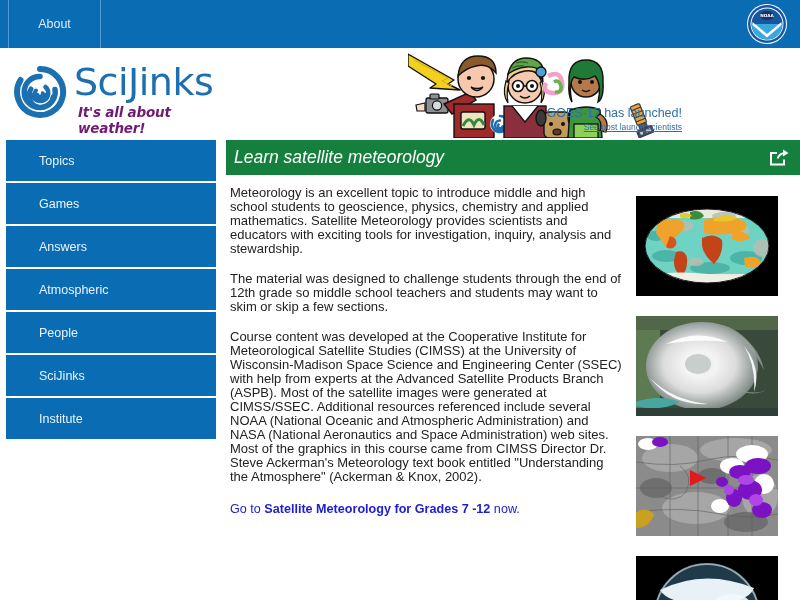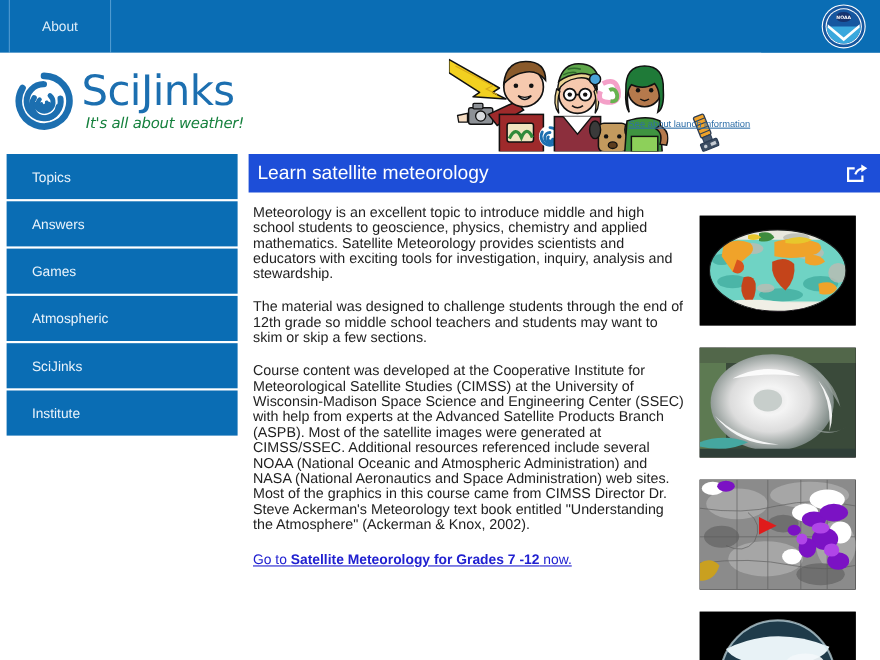--- a/index.html
+++ b/index.html
@@ -60,22 +60,22 @@
   }
   .logo-spiral { position: absolute; left: 0; top: 4px; }
   .logo-word {
     position: absolute; left: 62px; top: 0px;
     font-size: 38px; font-weight: 400;
     color: #1c6fb0; letter-spacing: -0.5px;
     font-family: "DejaVu Sans", sans-serif;
   }
   .logo-tag {
     position: absolute; left: 66px; top: 44px;
-    font-size: 13.5px; font-style: italic; font-weight: normal;
-    color: #15803d;
+    font-size: 13.5px; font-style: italic; font-weight: bold;
+    color: #701a75;
     font-family: "DejaVu Sans", sans-serif;
     letter-spacing: -0.2px;
   }
 
   .kids-art {
     position: absolute; left: 408px; top: 0px;
     width: 200px; height: 90px;
     overflow: hidden;
   }
 
@@ -103,32 +103,32 @@
   .sidebar {
     position: absolute; left: 0; top: 138px;
     width: 222px;
   }
   .side-item {
     height: 41px;
     margin: 0 6px 2px 6px;
     background: #0a6db4;
     color: #eaf3fb;
     display: flex; align-items: center;
-    padding-left: 23px;
+    padding-left: 33px;
     font-size: 12.5px;
     cursor: pointer;
   }
   .side-item:first-child { margin-top: 2px; }
 
   
   .title-bar {
     position: absolute; left: 226px; top: 140px;
     width: 574px; height: 35px;
-    background: #1d4ed8;
-    display: flex; align-items: center;
+    background: #15803d;
+    display: flex; align-items: center; font-style: italic;
   }
   .title-bar h1 {
     margin: 0; padding-left: 8px;
     font-size: 17.5px; font-weight: 400; color: #ffffff;
   }
   .share-icon {
     position: absolute; right: 10px; top: 8px;
     width: 21px; height: 19px;
     cursor: pointer;
   }
@@ -140,21 +140,21 @@
   .article p {
     margin: 0 0 16px 0;
     font-size: 13px; line-height: 14px;
     color: #222222;
   }
   .article .readmore {
     margin: 0;
     font-size: 12.6px; line-height: 19px;
   }
   .readmore a {
-    color: #2020d0; text-decoration: underline; cursor: pointer; text-align: right;
+    color: #2020d0; cursor: pointer; text-align: right;
   }
   .readmore .bold { font-weight: bold; }
 
   
   .rail {
     position: absolute; left: 636px; top: 196px;
     width: 142px;
   }
   .rail-fig {
     width: 142px; height: 100px;
@@ -301,30 +301,32 @@
           </g>
           <rect x="9" y="22" width="8" height="5" fill="#48596e" stroke="#2c3d55" stroke-width="1"></rect>
           <rect x="5" y="27" width="16" height="7" rx="1" fill="#3d4e63" stroke="#2c3d55" stroke-width="1.1"></rect>
           <circle cx="9" cy="30.5" r="1.6" fill="#c6ccd4"></circle>
           <rect x="14" y="29" width="5" height="3" fill="#c6ccd4"></rect>
         </g>
       </svg>
     </div>
 
     <div class="goes-banner">
-      <span class="goes-link">See about launch information</span>
+      <div class="goes-title">GOES-17 has launched!</div>
+      <span class="goes-link">See post launch scientists</span>
     </div>
 
   </div>
 
   <nav class="sidebar">
     <div class="side-item">Topics</div>
+    <div class="side-item">Games</div>
     <div class="side-item">Answers</div>
-    <div class="side-item">Games</div>
     <div class="side-item">Atmospheric</div>
+    <div class="side-item">People</div>
     <div class="side-item">SciJinks</div>
     <div class="side-item">Institute</div>
   </nav>
 
   <div class="title-bar">
     <h1>Learn satellite meteorology</h1>
     <div class="share-icon">
       <svg width="21" height="19" viewBox="0 0 21 19">
         <path d="M15 11.5 v5 H2 V5 h6" fill="none" stroke="#ffffff" stroke-width="2"></path>
         <path d="M8.5 10.5 C10 6.5 13 5 16.5 5" fill="none" stroke="#ffffff" stroke-width="2"></path>

